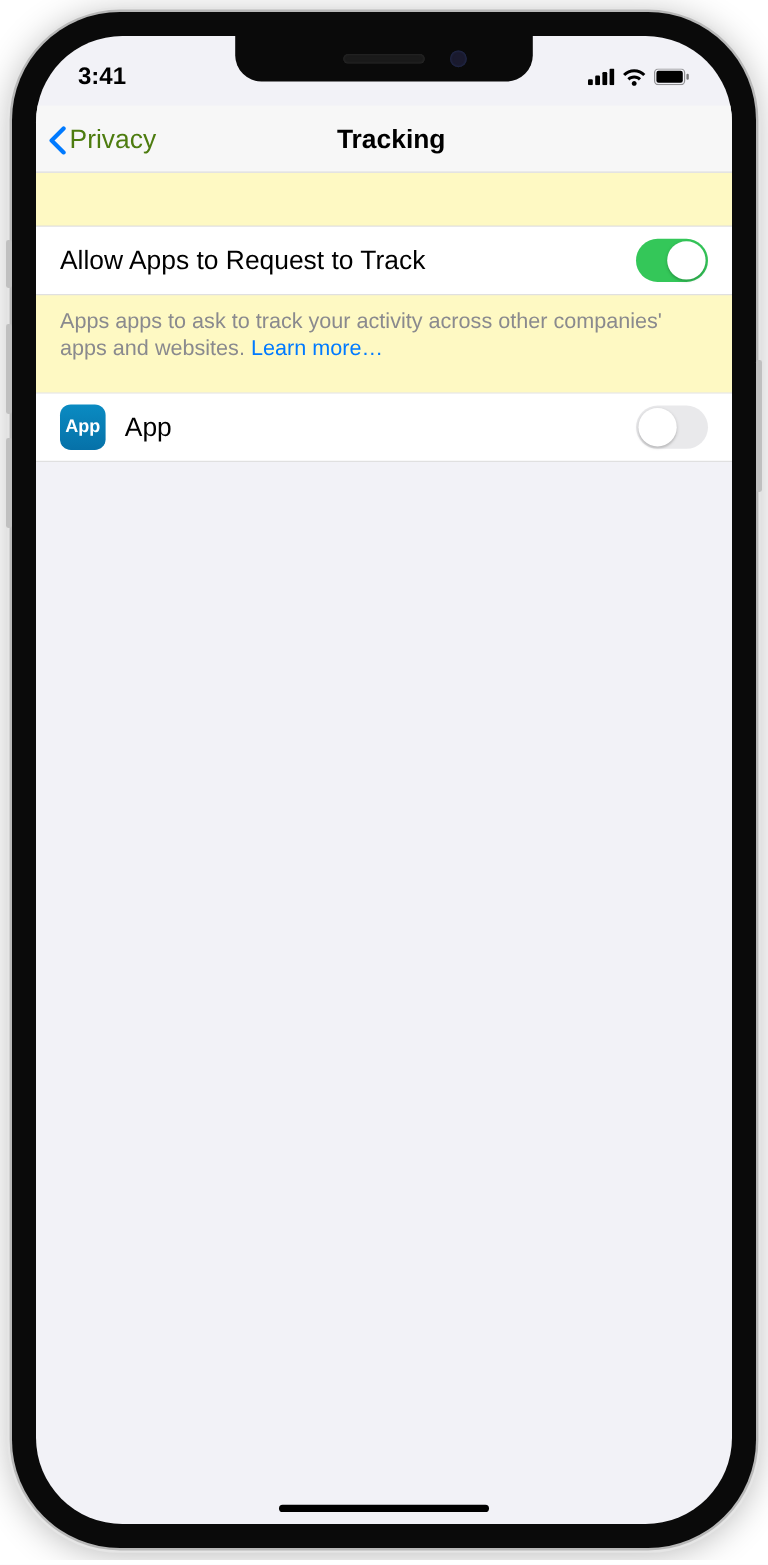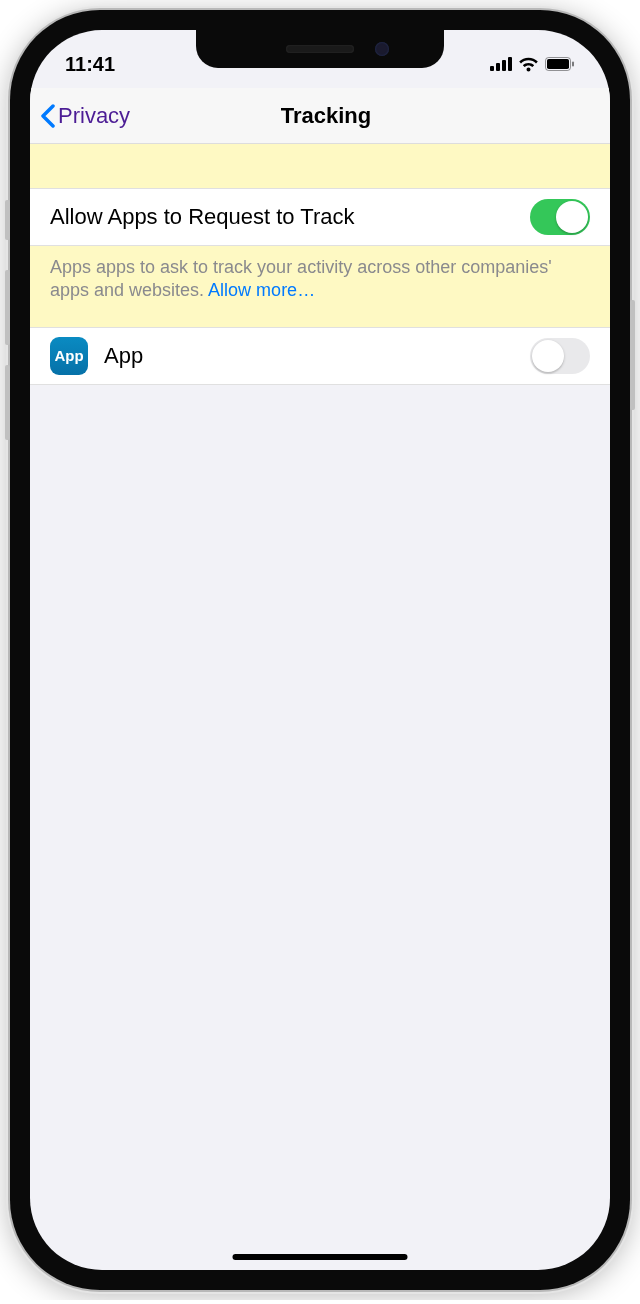--- a/index.html
+++ b/index.html
@@ -95,22 +95,22 @@
       height: 56px;
       background: #f7f7f7;
       border-bottom: 1px solid rgba(0,0,0,0.1);
       display: flex;
       align-items: center;
       padding: 0 14px;
       position: relative;
     }
     .back-link {
       display: flex;
-      align-items: center;
-      color: #4c1d95;
+      align-items: flex-end;
+      color: #4d7c0f;
       font-size: 22px;
       gap: 2px;
       position: absolute;
       left: 10px;
     }
     .nav-title {
       position: absolute;
       left: 0;
       right: 0;
       text-align: center;
@@ -199,21 +199,21 @@
   <div class="side-button btn-left-3"></div>
   <div class="side-button btn-right"></div>
 
   <div class="screen">
     <div class="notch">
       <div class="speaker"></div>
       <div class="camera"></div>
     </div>
 
     <div class="status-bar">
-      <div>11:41</div>
+      <div>3:41</div>
       <div class="status-right">
         <svg width="22" height="14" viewBox="0 0 22 14">
           <rect x="0" y="9" width="4" height="5" rx="1" fill="#000"></rect>
           <rect x="6" y="6" width="4" height="8" rx="1" fill="#000"></rect>
           <rect x="12" y="3" width="4" height="11" rx="1" fill="#000"></rect>
           <rect x="18" y="0" width="4" height="14" rx="1" fill="#000"></rect>
         </svg>
         <svg width="21" height="15" viewBox="0 0 21 15">
           <path d="M10.5 14.5 C9.4 14.5 8.5 13.6 8.5 12.5 C8.5 11.4 9.4 10.5 10.5 10.5 C11.6 10.5 12.5 11.4 12.5 12.5 C12.5 13.6 11.6 14.5 10.5 14.5 Z" fill="#000"></path>
           <path d="M4.8 8.2 C6.3 6.7 8.3 5.9 10.5 5.9 C12.7 5.9 14.7 6.7 16.2 8.2 L14.4 10 C13.4 9 12 8.4 10.5 8.4 C9 8.4 7.6 9 6.6 10 Z" fill="#000"></path>
@@ -241,21 +241,21 @@
       <div class="spacer-top"></div>
 
       <div class="cell">
         <div class="cell-label">Allow Apps to Request to Track</div>
         <div class="switch switch-on">
           <div class="knob"></div>
         </div>
       </div>
 
       <div class="footer-text">
-        <span>Apps apps to ask to track your activity across other companies' apps and websites. </span><span class="footer-link">Allow more…</span>
+        <span>Apps apps to ask to track your activity across other companies' apps and websites. </span><span class="footer-link">Learn more…</span>
       </div>
 
       <div class="cell">
         <div class="app-icon">App</div>
         <div class="cell-label">App</div>
         <div class="switch switch-off">
           <div class="knob"></div>
         </div>
       </div>
     </div>

